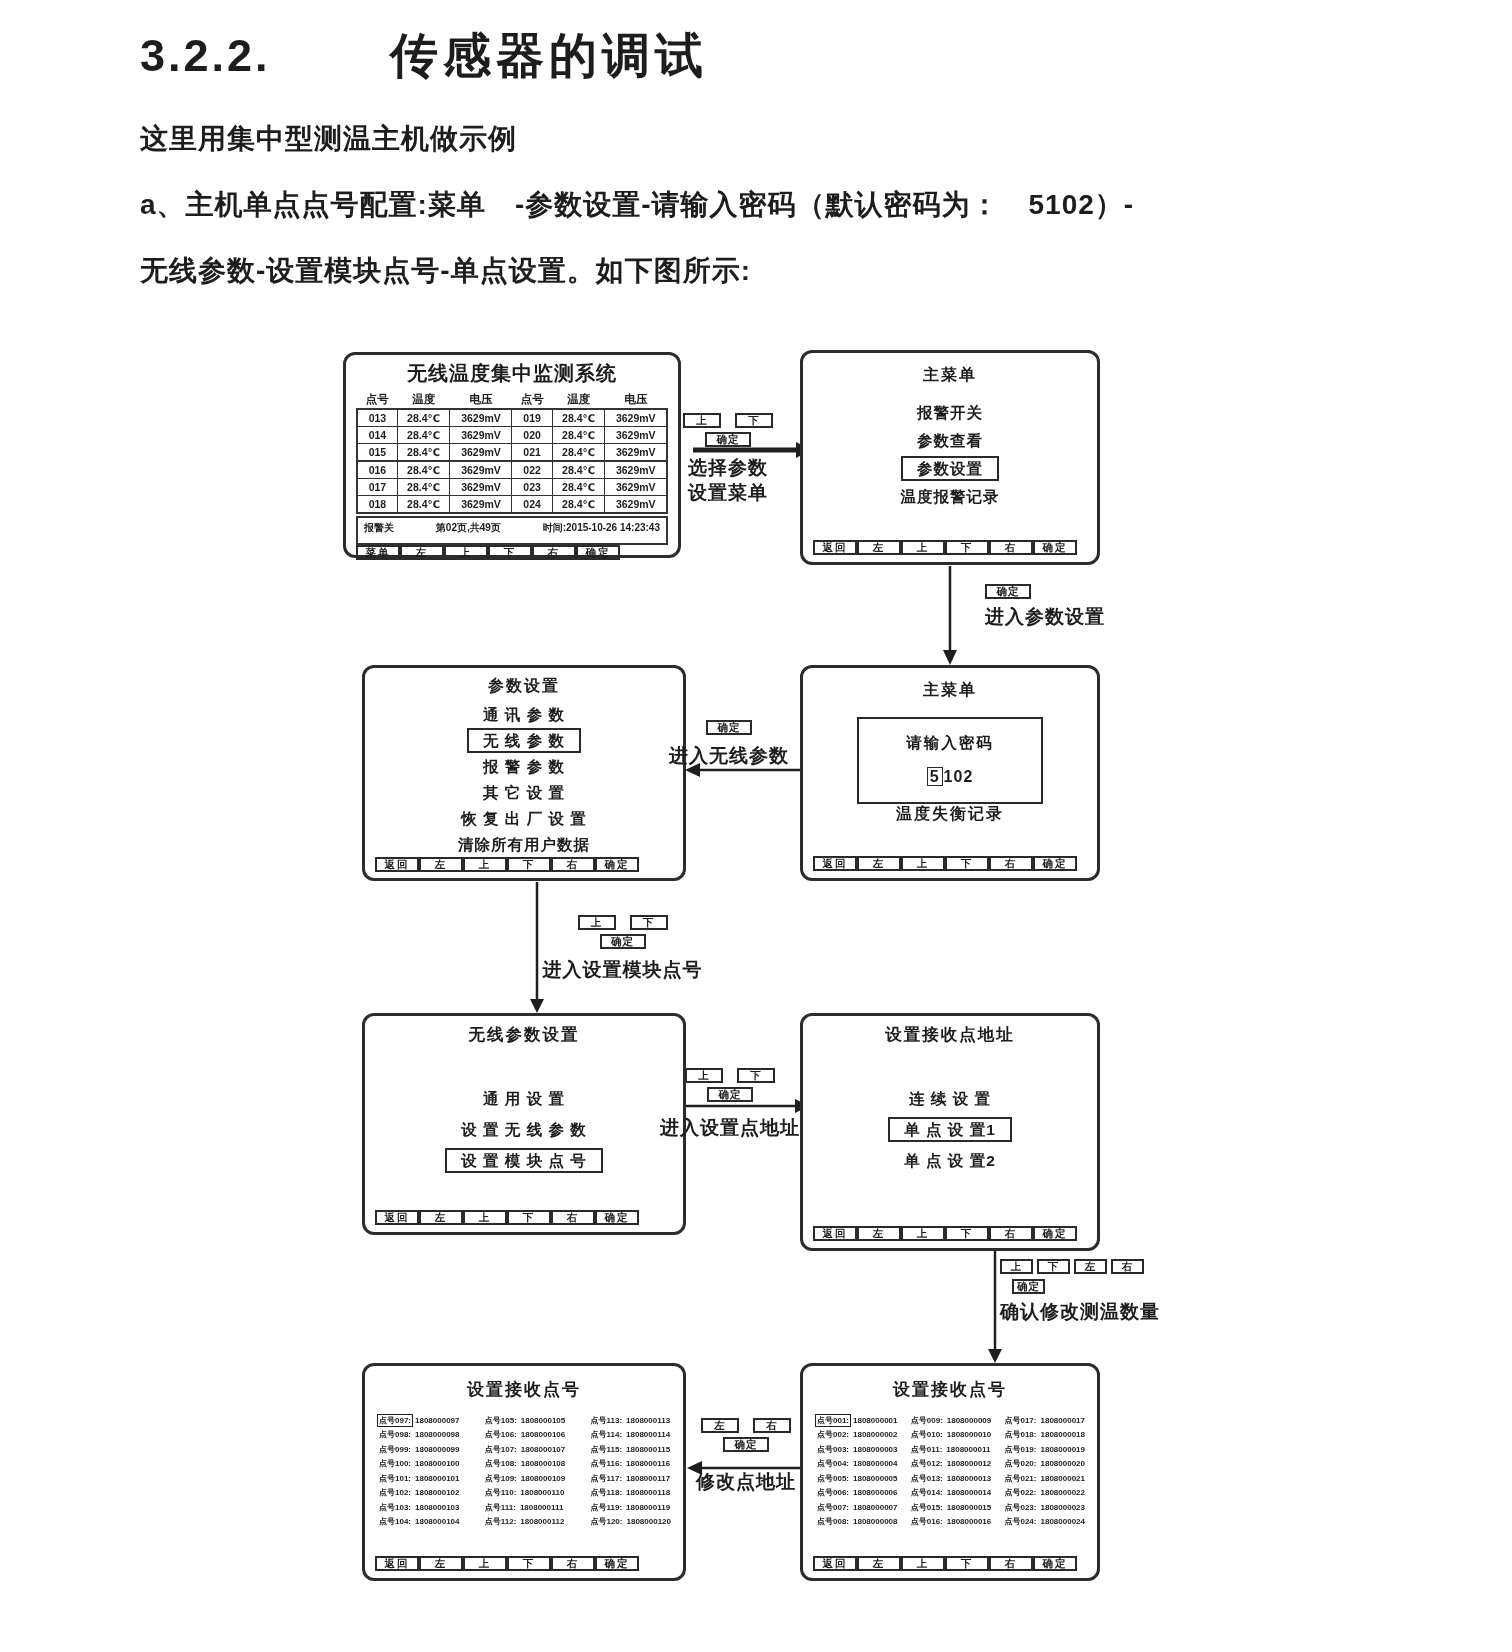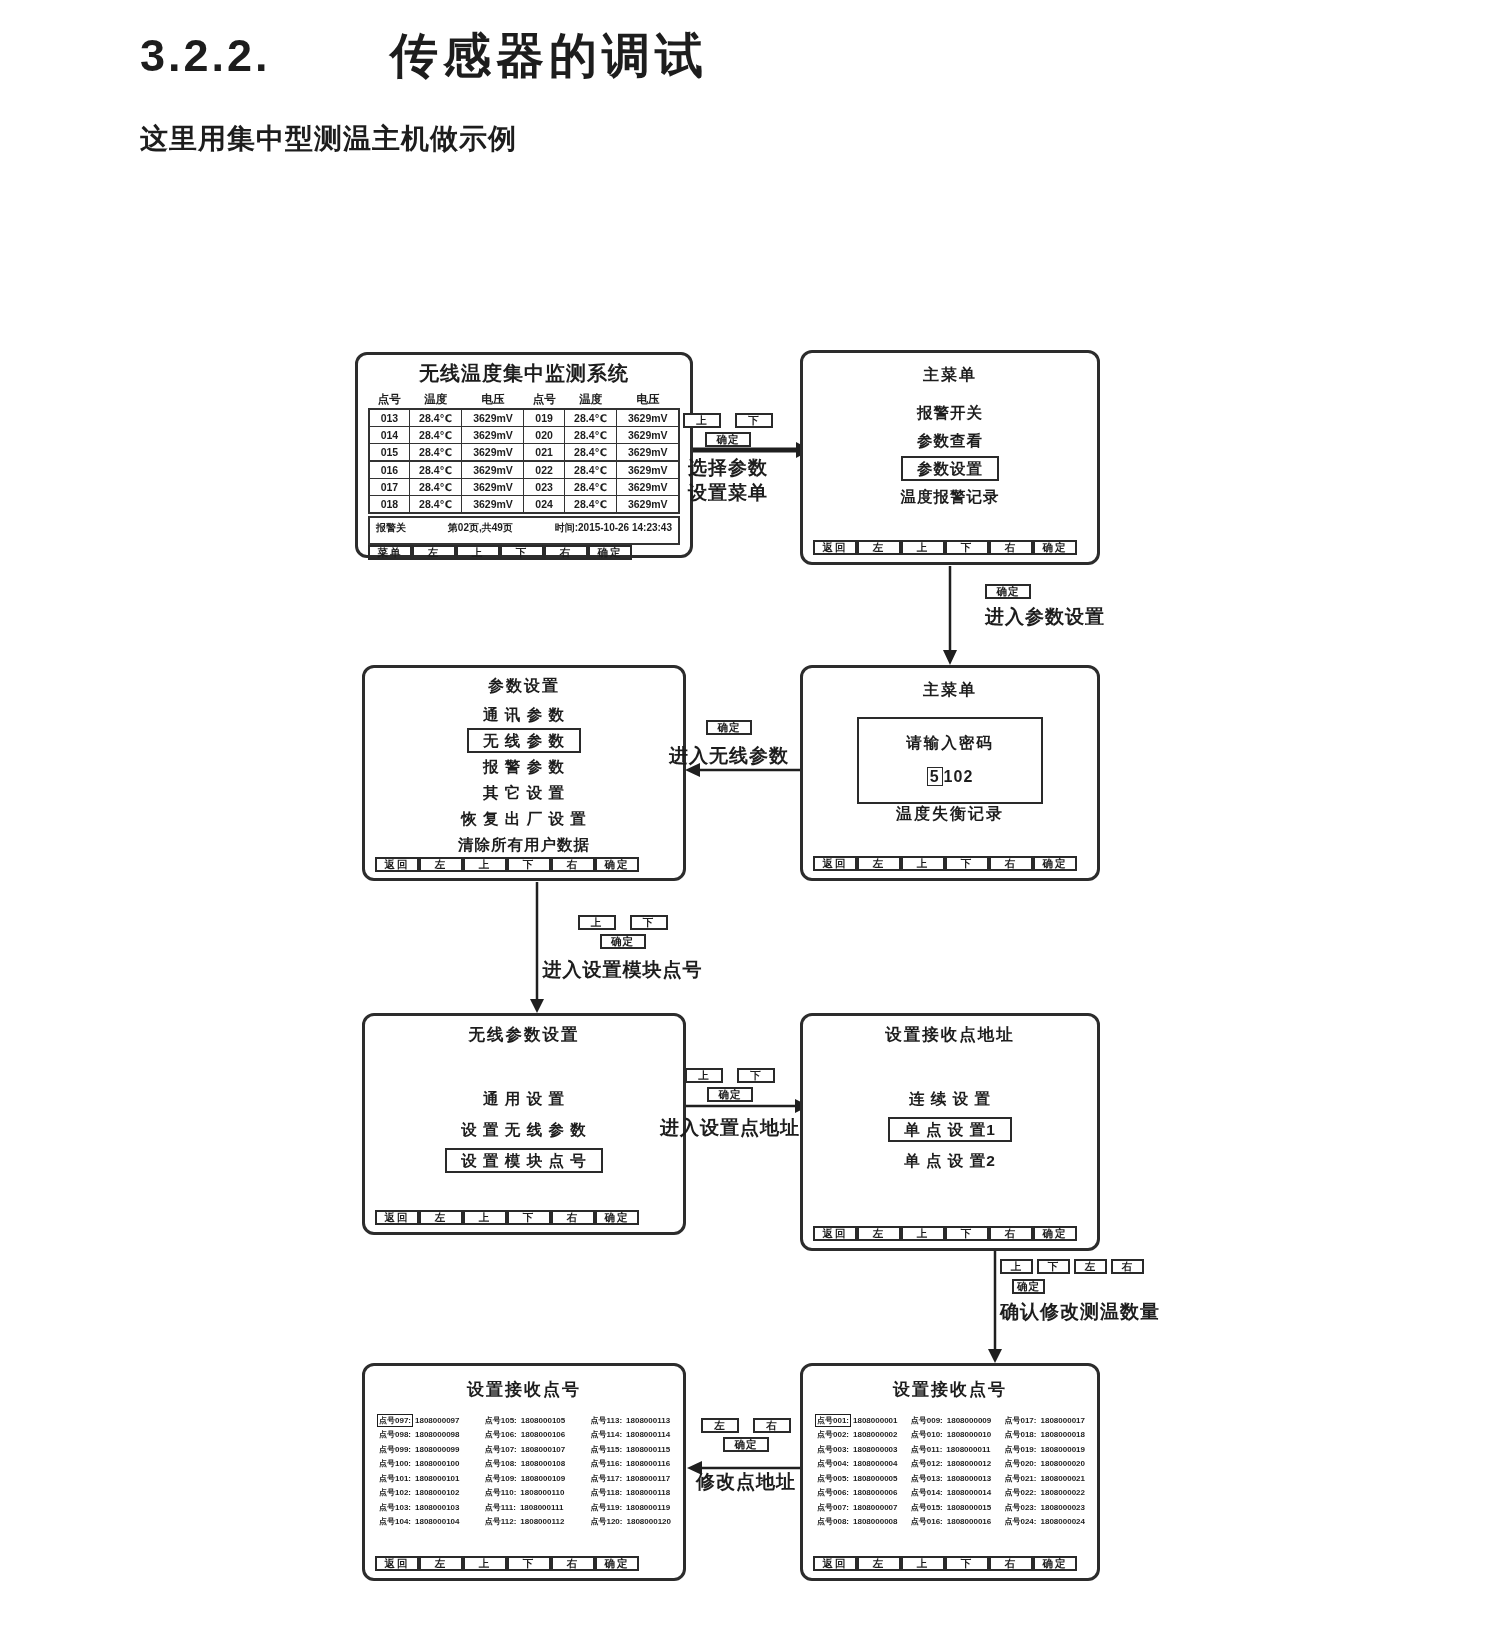--- a/index.html
+++ b/index.html
@@ -8,21 +8,21 @@
 
   
   .hnum   { position:absolute; left:140px; top:30px; font-size:45px; font-weight:700; letter-spacing:3px; }
   .htitle { position:absolute; left:390px; top:24px; font-size:48px; font-weight:700; letter-spacing:5px; }
   .para   { position:absolute; left:140px; font-size:28px; font-weight:600; letter-spacing:1px; white-space:nowrap; }
   .p1 { top:120px; } .p2 { top:186px; } .p3 { top:252px; }
 
   
   .screen { position:absolute; border:3px solid #2c2c2c; border-radius:12px; background:#fff;
             display:flex; flex-direction:column; box-sizing:border-box; }
-  .s1 { left:355px; top:352px; width:338px; height:206px; padding:5px 10px 6px; }
+  .s1 { left:343px; top:352px; width:338px; height:206px; padding:5px 10px 6px; }
   .s2 { left:800px; top:350px; width:300px; height:215px; padding:8px 10px 7px; }
   .s3 { left:362px; top:665px; width:324px; height:216px; padding:8px 10px 7px; }
   .s4 { left:800px; top:665px; width:300px; height:216px; padding:8px 10px 7px; }
   .s5 { left:362px; top:1013px; width:324px; height:222px; padding:8px 10px 7px; }
   .s6 { left:800px; top:1013px; width:300px; height:238px; padding:8px 10px 7px; }
   .s7 { left:362px; top:1363px; width:324px; height:218px; padding:6px 10px 7px; }
   .s8 { left:800px; top:1363px; width:300px; height:218px; padding:6px 10px 7px; }
 
   .stitle { text-align:center; font-weight:700; font-size:16px; letter-spacing:2px; flex:0 0 auto; }
   .s1 .stitle { font-size:20px; letter-spacing:1px; }
@@ -92,20 +92,22 @@
   .connectors { position:absolute; left:0; top:0; width:1512px; height:1652px; pointer-events:none; }
 </style>
 </head>
 <body>
 
 <div class="page">
 
   <span class="hnum">3.2.2.</span>
   <span class="htitle">传感器的调试</span>
   <div class="para p1">这里用集中型测温主机做示例</div>
+  <div class="para p2">a、主机单点点号配置:菜单　-参数设置-请输入密码（默认密码为：　5102）-</div>
+  <div class="para p3">无线参数-设置模块点号-单点设置。如下图所示:</div>
 
   <svg class="connectors" viewBox="0 0 1512 1652">
     <line x1="693" y1="450" x2="796" y2="450" stroke="#1f1f1f" stroke-width="5"></line>
     <polygon points="796,442 796,458 811,450" fill="#1f1f1f"></polygon>
     <line x1="950" y1="566" x2="950" y2="652" stroke="#1f1f1f" stroke-width="2.5"></line>
     <polygon points="943,650 957,650 950,665" fill="#1f1f1f"></polygon>
     <line x1="800" y1="770" x2="699" y2="770" stroke="#1f1f1f" stroke-width="2.5"></line>
     <polygon points="700,763 700,777 685,770" fill="#1f1f1f"></polygon>
     <line x1="537" y1="882" x2="537" y2="1000" stroke="#1f1f1f" stroke-width="2.5"></line>
     <polygon points="530,999 544,999 537,1013" fill="#1f1f1f"></polygon>

